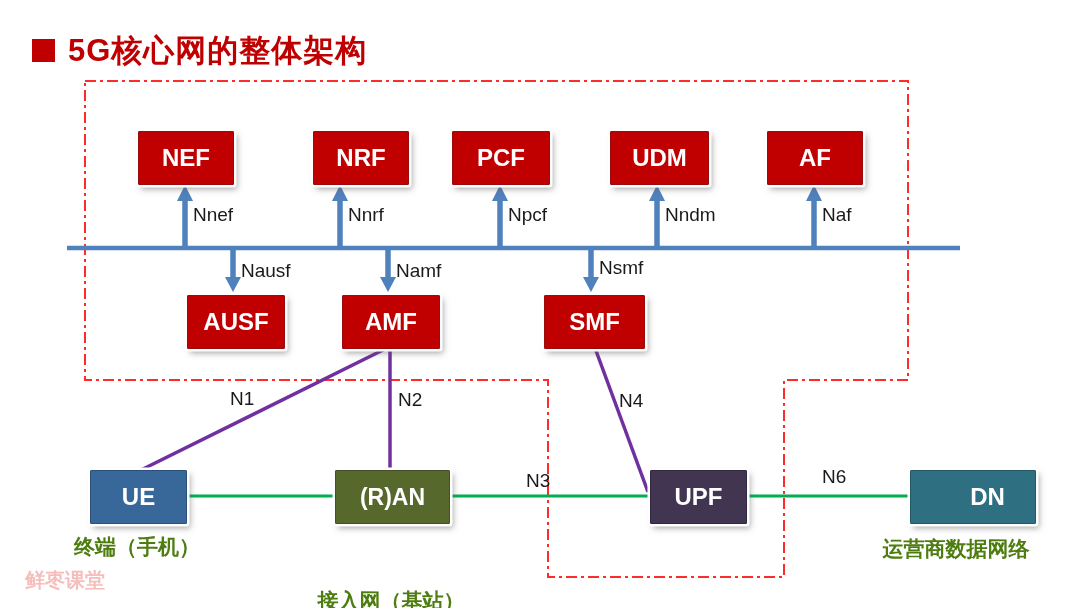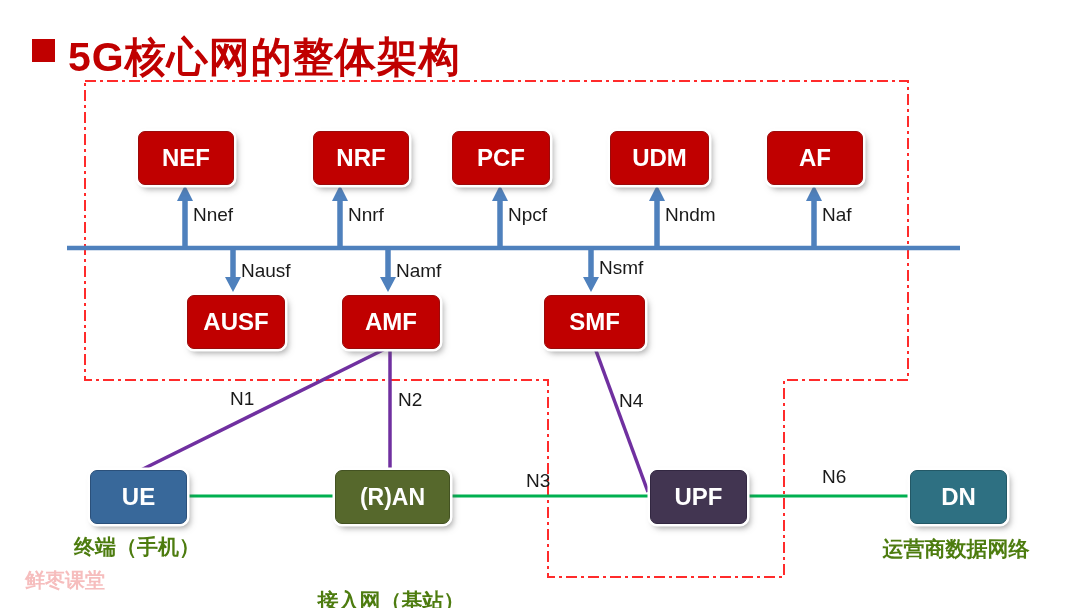--- a/index.html
+++ b/index.html
@@ -4,34 +4,34 @@
 <style>
   html,body{margin:0;padding:0;background:#ffffff;}
   .stage{
     position:relative;width:1080px;height:608px;background:#ffffff;overflow:hidden;
     font-family:"Liberation Sans",sans-serif;
   }
   .title-bullet{
     position:absolute;left:32px;top:39px;width:23px;height:23px;background:#c00000;
   }
   .slide-title{
-    position:absolute;left:68px;top:30px;margin:0;font-size:41px;font-weight:bold;color:#c00000;
+    position:absolute;left:68px;top:30px;margin:0;font-size:31px;font-weight:bold;color:#c00000;
     letter-spacing:1px;white-space:nowrap;
   }
   .wires{position:absolute;left:0;top:0;z-index:1;}
   .box{
-    position:absolute;height:52px;border-radius:7px;display:flex;align-items:center;justify-content:center;
+    position:absolute;height:52px;border-radius:1px;display:flex;align-items:center;justify-content:center;
     color:#ffffff;font-weight:bold;font-size:24px;z-index:2;
     box-shadow:0 0 0 2.5px #ffffff,3px 4px 6px rgba(90,90,90,0.55);
   }
   .nf{background:#c00000;border:1px solid #9a0b0b;}
   .ue{background:#38689a;border:1px solid #2b507a;}
   .ran{background:#56682c;border:1px solid #435222;font-size:23px;}
   .upf{background:#423551;border:1px solid #322741;}
-  .dn{background:#2e7082;border:1px solid #235866;}
+  .dn{background:#2e7082;border:1px solid #235866;padding-left:29px;}
   .iface{
     position:absolute;font-size:19px;color:#1a1a1a;z-index:3;white-space:nowrap;
   }
   .linklbl{
     position:absolute;font-size:19px;color:#1a1a1a;z-index:3;white-space:nowrap;
   }
   .caption{
     position:absolute;width:180px;text-align:center;font-size:21px;font-weight:bold;color:#4d7c0f;
     z-index:3;white-space:nowrap;
   }

